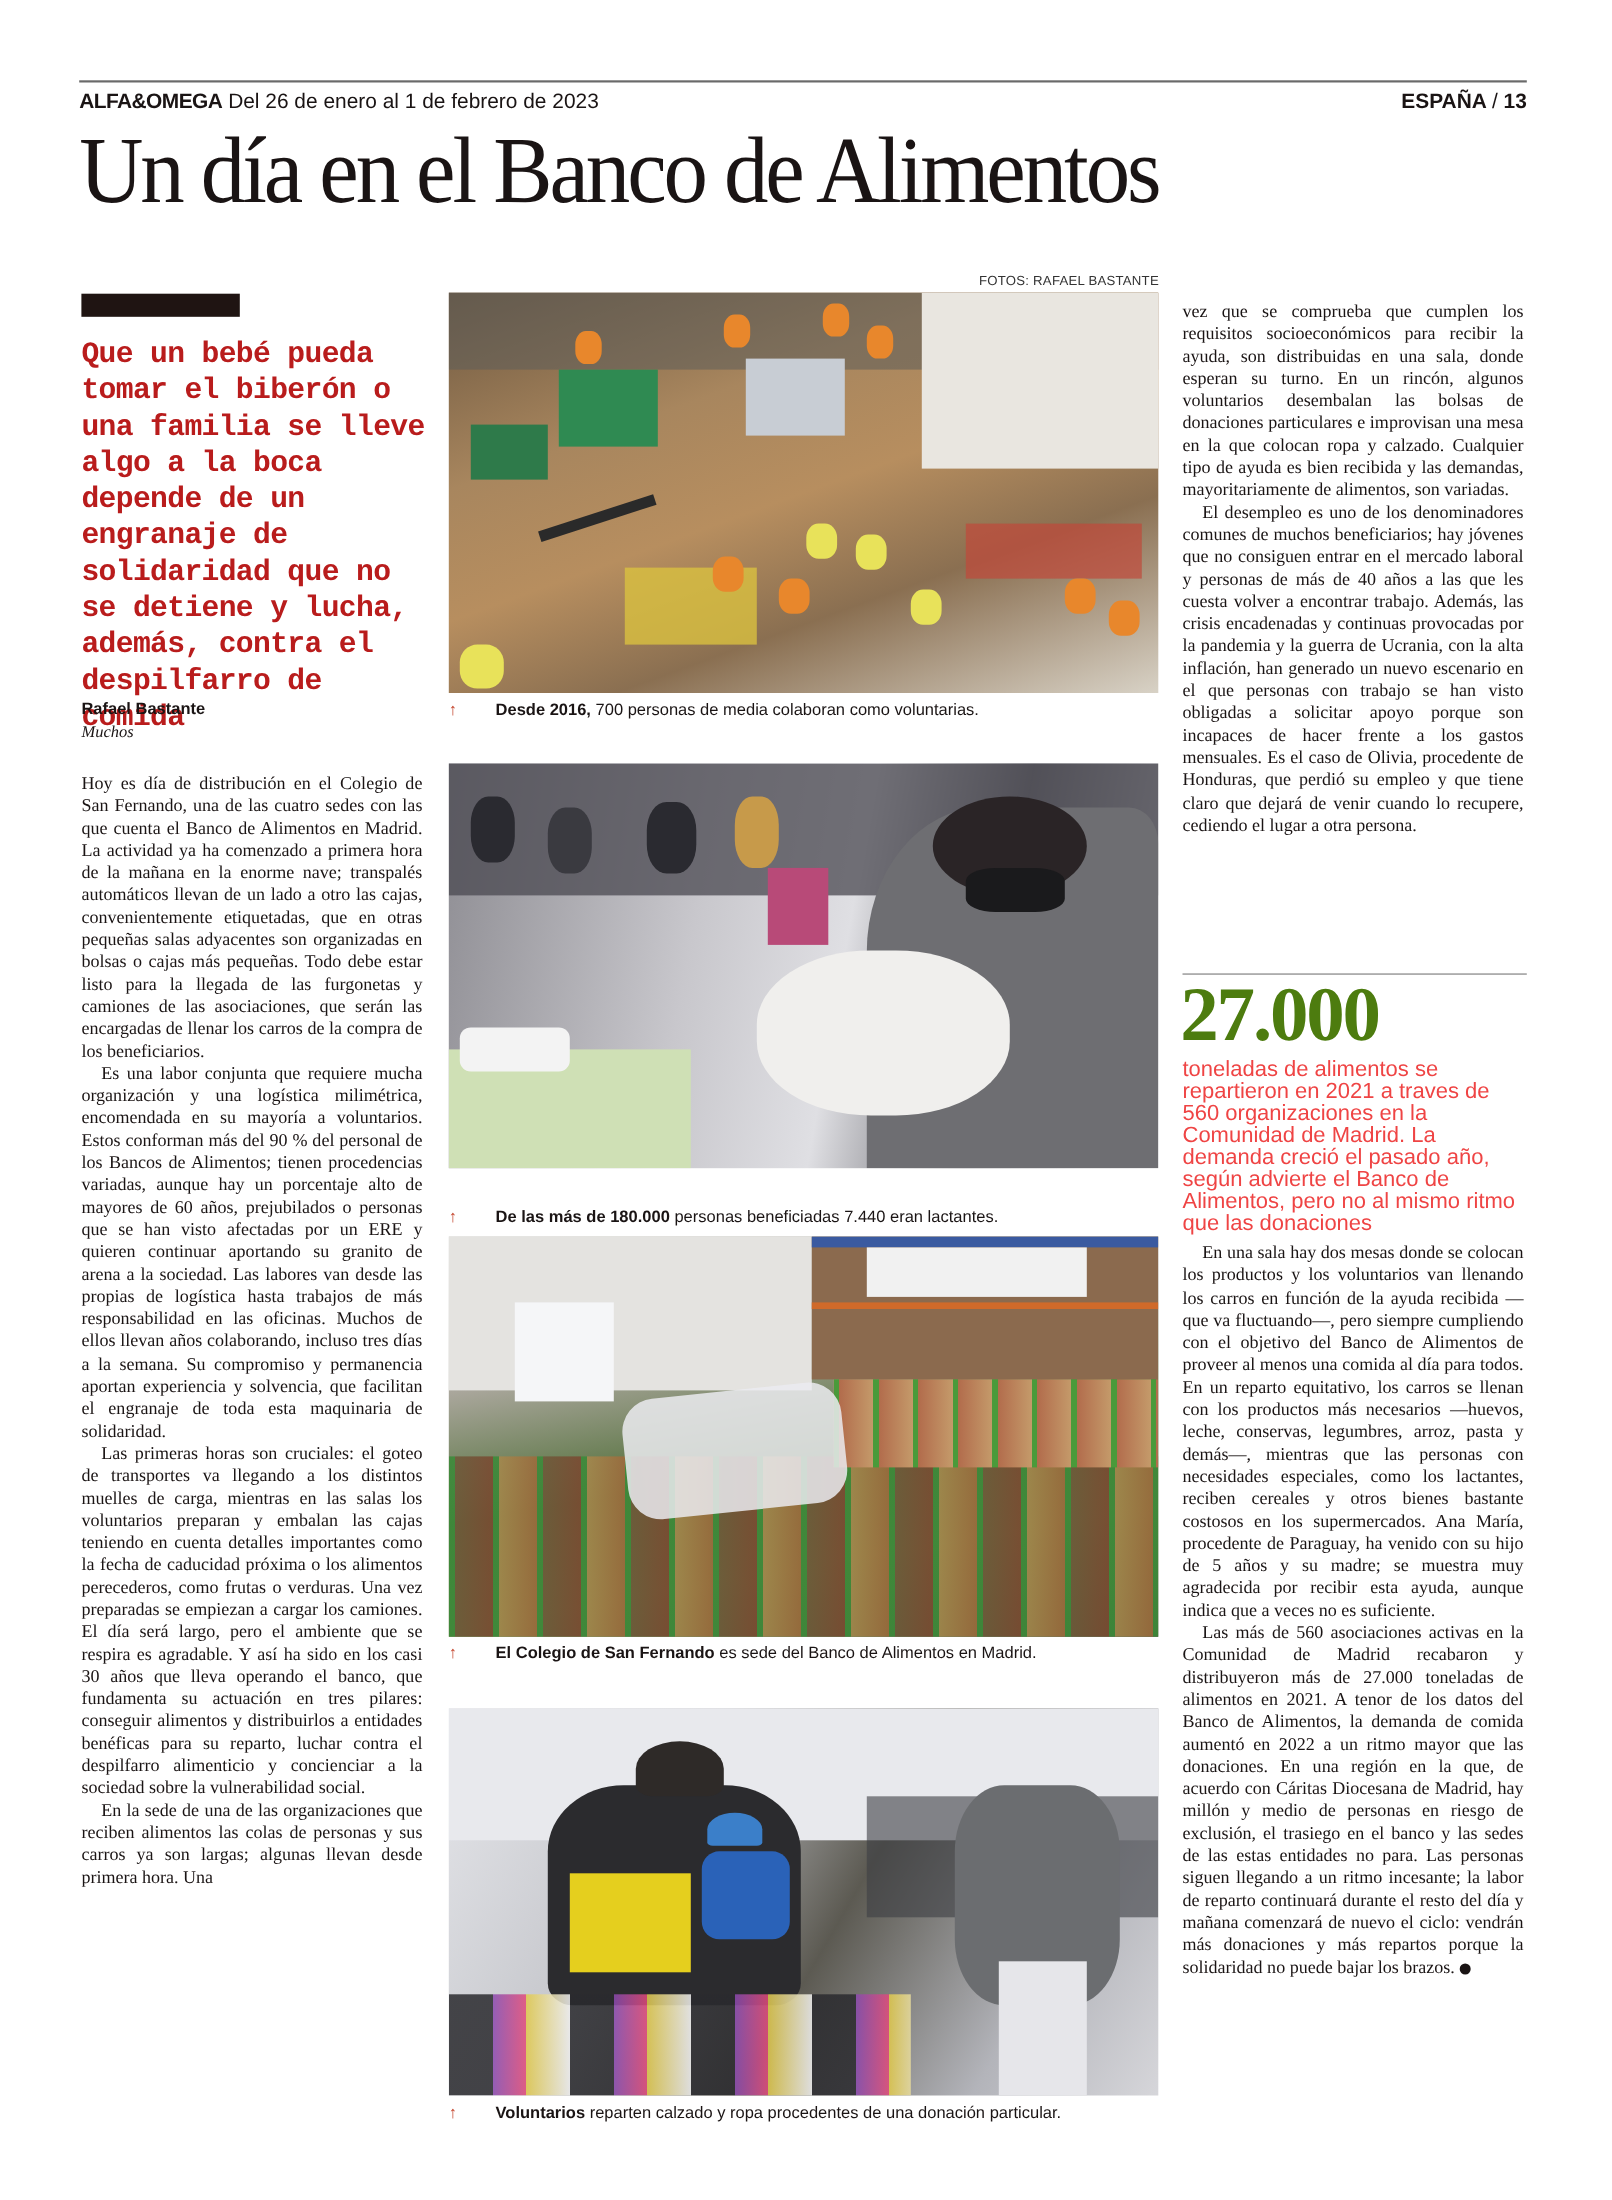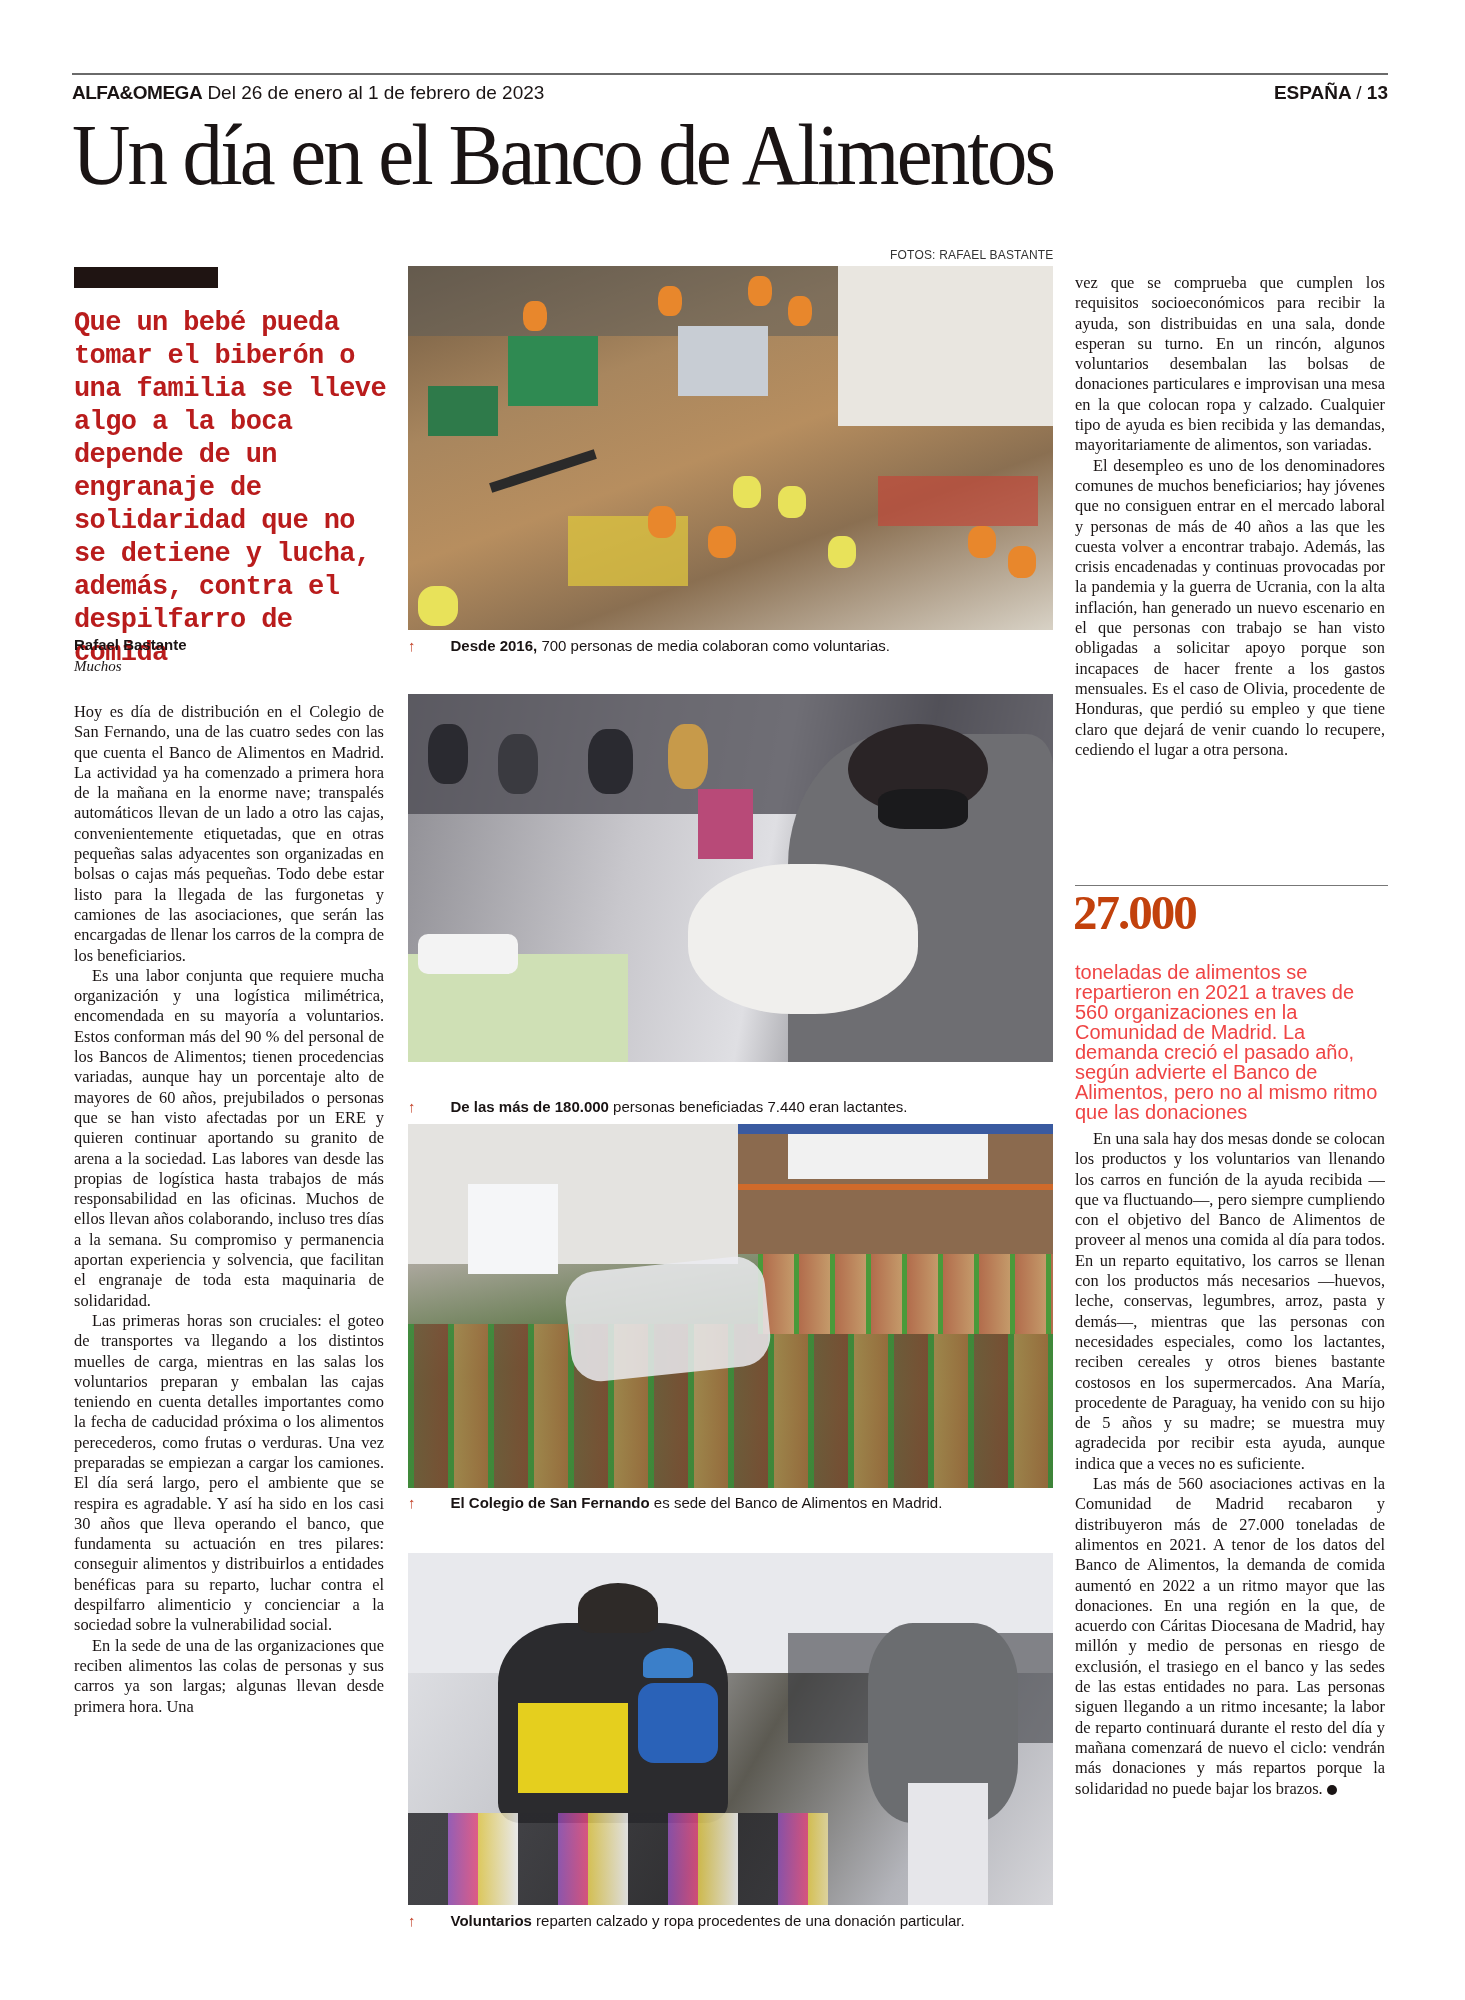--- a/index.html
+++ b/index.html
@@ -28,21 +28,21 @@
   .ph4 { top:1553px; height:352px; background:linear-gradient(120deg,#e5e6ea 0%,#c7c8cd 30%,#5c5a52 55%,#b3b4ba 80%,#d6d6da 100%); }
   .shape { position:absolute; }
   .caption { left:408px; font-family:"Liberation Sans", sans-serif; font-size:15px; color:#1a1414; white-space:nowrap; }
   .caption .arrow { color:#c4452c; font-weight:700; margin-right:8px; }
   .caption b { font-weight:900;padding-left:27px; }
   .cap1 { top:637px; }
   .cap2 { top:1066px;margin-top:32px; }
   .cap3 { top:1494px; }
   .cap4 { top:1912px; }
   .statline { left:1075px; top:885px; width:313px; height:1px; background:#777; }
-  .statnum { left:1073px; top:888px; font-family:"Liberation Serif", serif; font-weight:700; font-size:49px; color:#c2410c; letter-spacing:-2px; line-height:1; }
+  .statnum { left:1073px; top:888px; font-family:"Liberation Serif", serif; font-weight:700; font-size:70px; color:#4d7c0f; letter-spacing:-2px; line-height:1; }
   .stattext { left:1075px; top:962px; width:312px; font-family:"Liberation Sans", sans-serif; font-size:20px; line-height:20px; color:#ef4444; }
   .endmark { display:inline-block; width:10px; height:10px; border-radius:50%; background:#1a1414; vertical-align:middle; margin-left:4px; }
 </style>
 </head>
 <body>
 
 <div class="abs topline"></div>
 <div class="abs masthead">
   <b>ALFA&amp;OMEGA</b>
   <span>Del 26 de enero al 1 de febrero de 2023</span>

